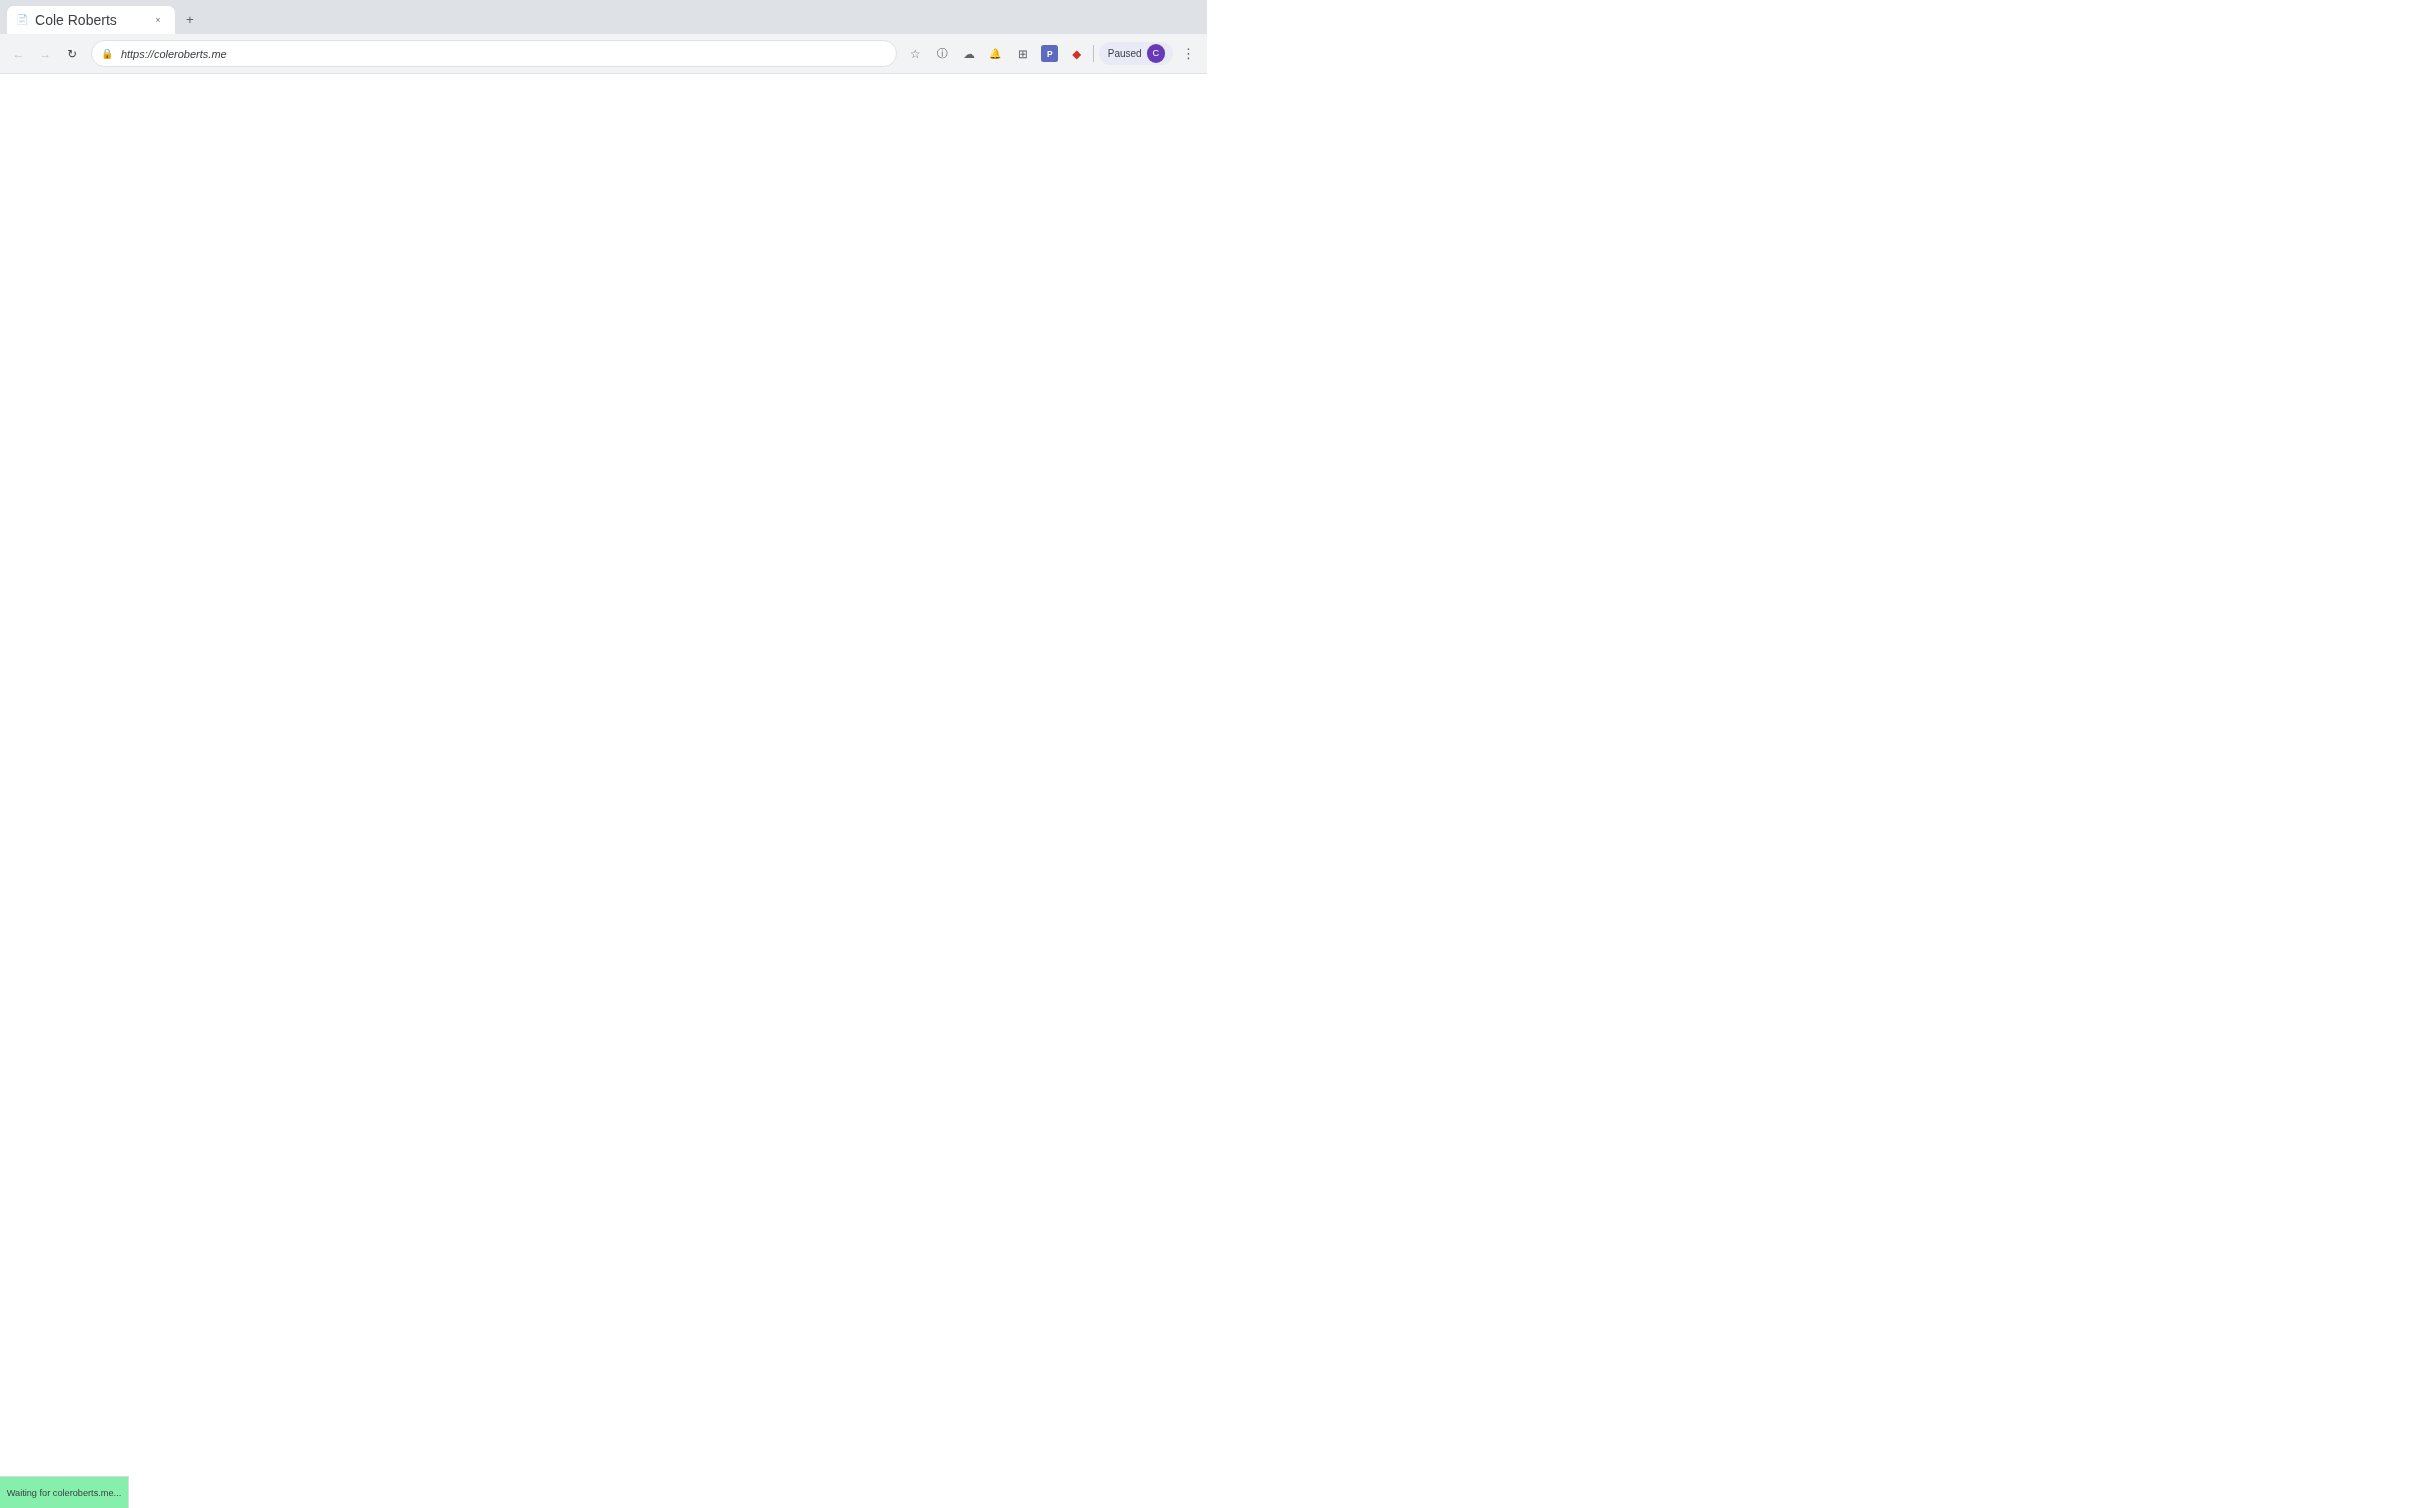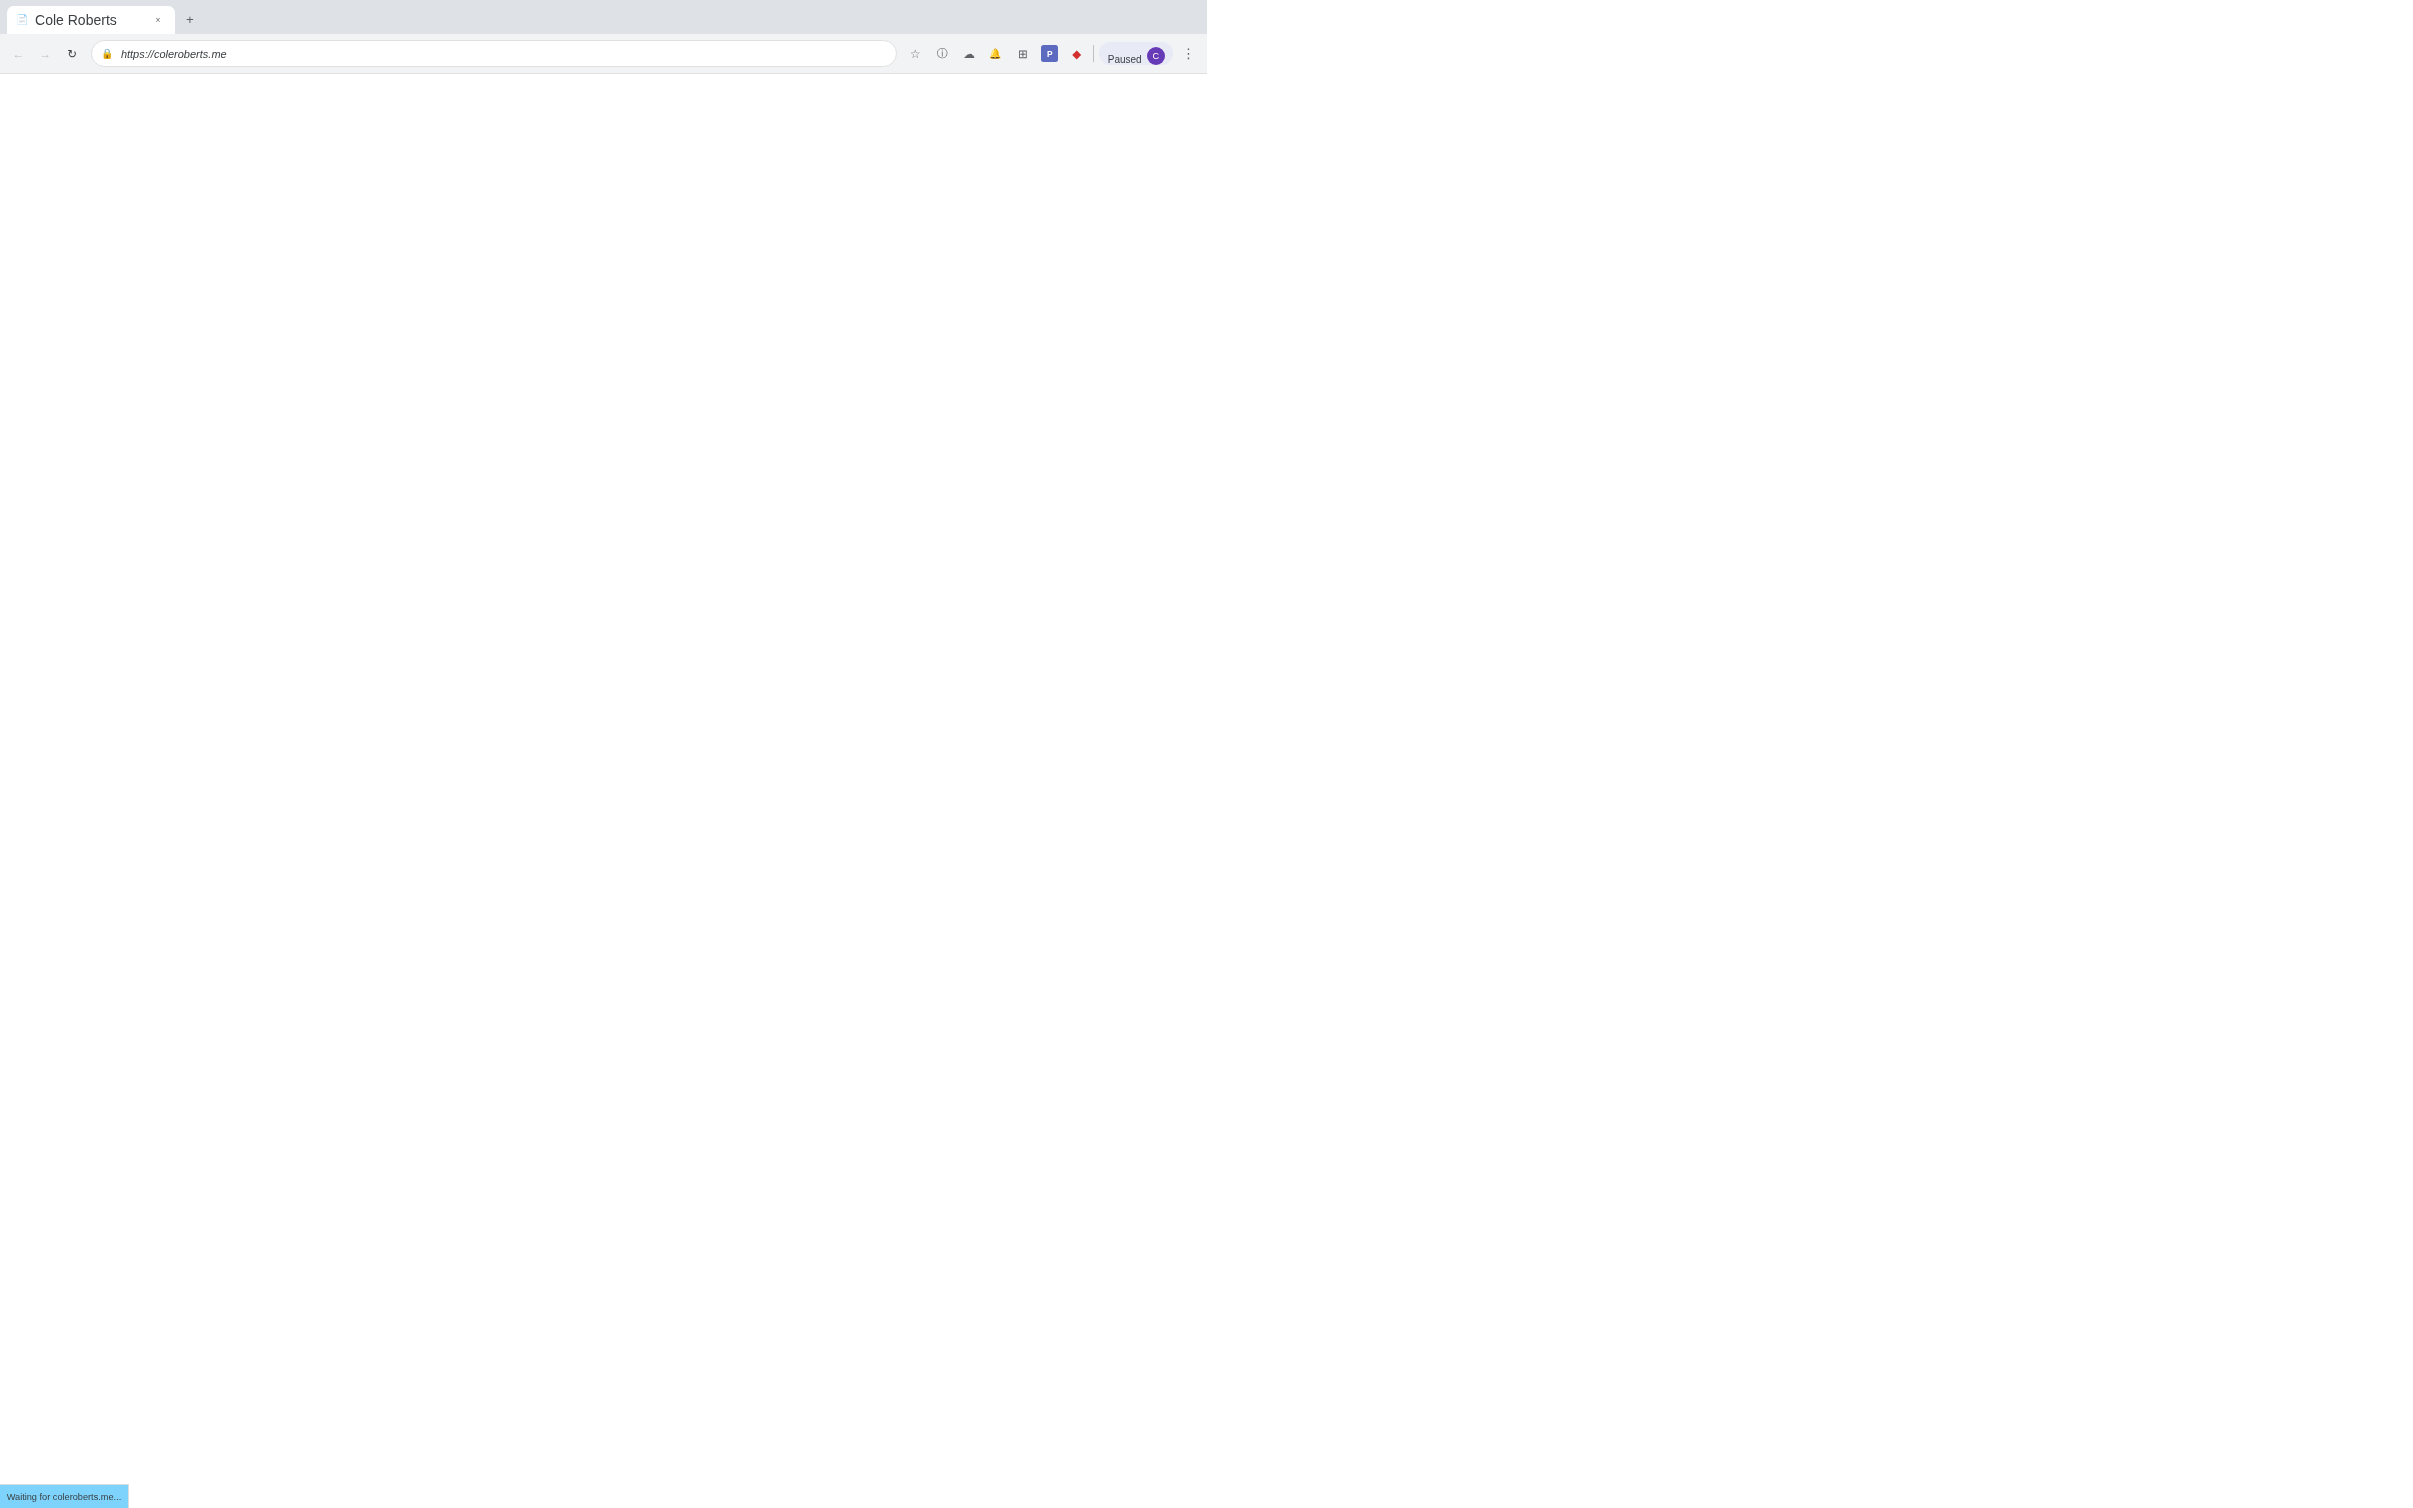--- a/index.html
+++ b/index.html
@@ -175,21 +175,21 @@
       background: none;
       border: none;
     }
 
     
     .paused-btn {
       height: 23.5px;
       background: #e8eaf6;
       border-radius: 11.7px;
       display: flex;
-      align-items: flex-end;
+      align-items: center;
       padding: 0 8.4px;
       gap: 5px;
       cursor: pointer;
       border: none;
       font-size: 10px;
       color: #3c4043;
     }
 
     .avatar-circle {
       width: 18.4px;
@@ -230,23 +230,23 @@
       flex: 1;
       background: #ffffff;
       position: relative;
     }
 
     
     .status-bar {
       position: fixed;
       bottom: 0;
       left: 0;
-      height: 24px;
+      height: 32px;
       max-width: 268px;
-      background: #7dd3fc;
+      background: #86efac;
       border-top: 0.8px solid #dadce0;
       border-right: 0.8px solid #dadce0;
       display: flex;
       align-items: center;
       padding: 0 6.7px;
     }
 
     .status-text {
       font-size: 9.2px;
       color: #3c4043;

